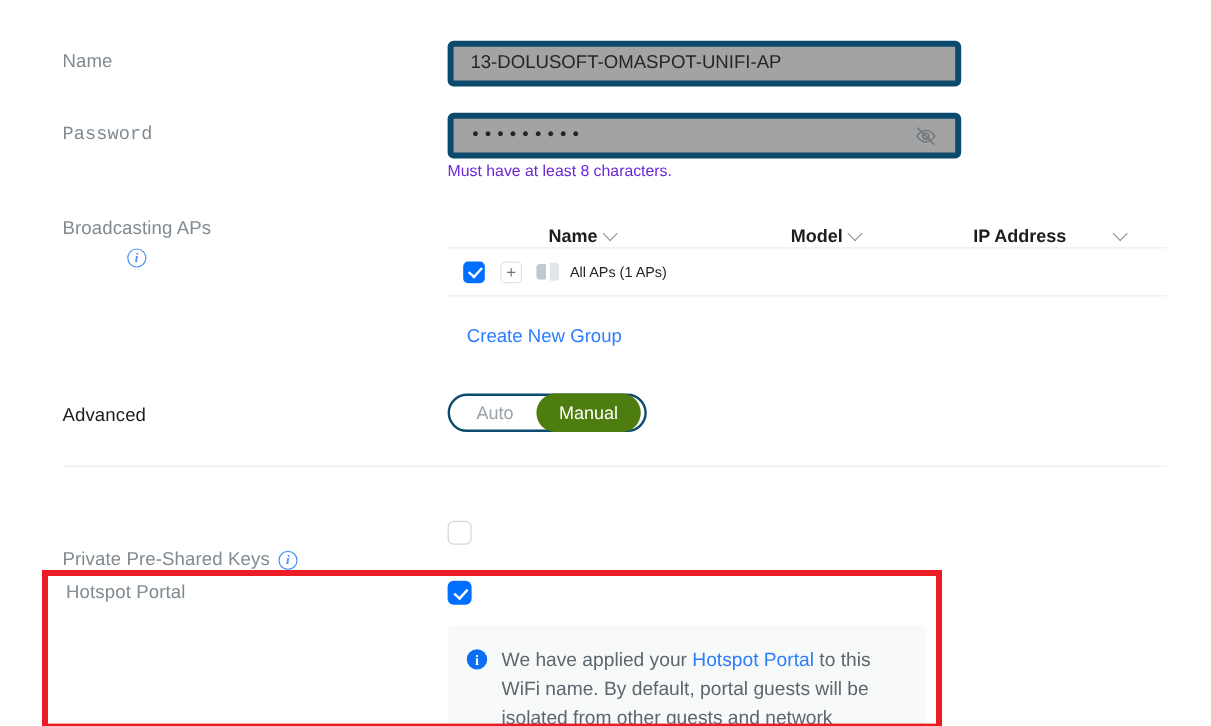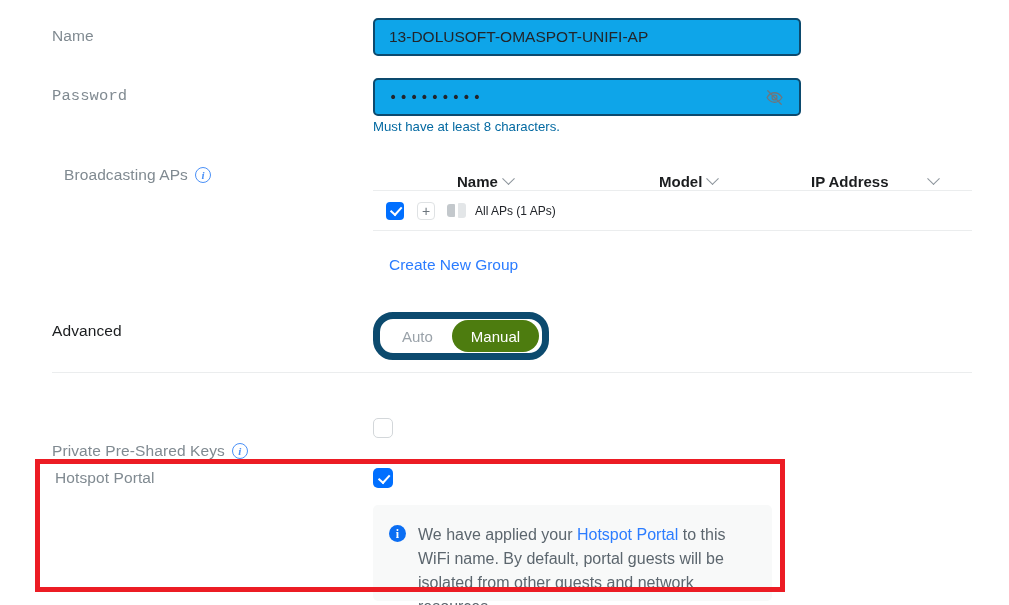--- a/index.html
+++ b/index.html
@@ -7,21 +7,21 @@
     margin: 0; padding: 0;
     background: #ffffff;
   }
   body {
     width: 1009px; height: 605px;
     position: relative; overflow: hidden;
     font-family: "Liberation Sans", sans-serif;
     -webkit-font-smoothing: antialiased;
   }
 
-  .stage { position: absolute; inset: 0; }
+  .stage { position: absolute; inset: 0; margin-top: 16px; }
 
   
   .field-label {
     position: absolute;
     color: #808a91;
     font-size: 15.5px;
     letter-spacing: 0.1px;
     white-space: nowrap;
     display: flex; align-items: center; gap: 7px;
   }
@@ -34,42 +34,42 @@
     display: inline-flex; align-items: center; justify-content: center;
     color: #4a90f7; font-size: 11px; line-height: 1;
     font-family: "Liberation Serif", serif;
     font-style: italic; font-weight: bold;
     flex: none;
   }
 
   
   .textbox {
     position: absolute;
-    background: #0ea5e9;
-    border: 2px solid #0c4a6e;
+    background: #a3a3a3;
+    border: 5px solid #0c4a6e;
     border-radius: 5px;
     display: flex; align-items: center;
     padding: 0 14px;
     font-size: 15.5px;
     color: #22252a;
   }
   .textbox .val { flex: 1 1 auto; white-space: nowrap; overflow: hidden; }
   .pw-dots {
     font-size: 14px; letter-spacing: 2.2px;
     color: #22252a; font-family: "DejaVu Sans", sans-serif;
   }
   .eye-btn {
     width: 22px; height: 22px; flex: none;
     display: flex; align-items: center; justify-content: center;
     cursor: pointer;
   }
   .helper {
     position: absolute;
     font-size: 13.2px;
-    color: #0369a1;
+    color: #6d28d9;
   }
 
   
   .ap-table { position: absolute; }
   .ap-head {
     display: flex; align-items: flex-end;
     height: 30px;
     font-size: 15px; font-weight: bold; color: #1b1d1f;
   }
   .ap-head .col { display: flex; align-items: center; gap: 6px; }
@@ -129,22 +129,22 @@
   }
 
   .link {
     position: absolute;
     color: #2b7cff; font-size: 15.5px; cursor: pointer;
   }
 
   
   .seg {
     position: absolute;
-    height: 48px; border-radius: 20px;
-    border: 7px solid #0c4a6e; background: #fff;
+    height: 32px; border-radius: 20px;
+    border: 2px solid #0c4a6e; background: #fff;
     display: flex; align-items: center;
     padding: 3px;
   }
   .seg .opt {
     height: 32px; border-radius: 16px;
     display: flex; align-items: center; justify-content: center;
     padding: 0 19px; font-size: 15px; cursor: pointer;
     color: #9aa2a9;
   }
   .seg .opt.active { background: #4d7c0f; color: #fff; font-weight: normal; }
@@ -200,21 +200,21 @@
       <svg width="19" height="19" viewBox="0 0 24 24" fill="none" stroke="#6e767d" stroke-width="1.6" stroke-linecap="round" stroke-linejoin="round">
         <path d="M2.6 12s3.6-6 9.4-6 9.4 6 9.4 6-3.6 6-9.4 6-9.4-6-9.4-6z"></path>
         <circle cx="12" cy="12" r="3.1"></circle>
         <line x1="3.5" y1="3.5" x2="20.5" y2="20.5"></line>
       </svg>
     </span>
   </div>
 
   <div class="helper" style="left:373px; top:119px;">Must have at least 8 characters.</div>
 
-  <div class="field-label" style="left:64px; top:166px;">
+  <div class="field-label" style="left:52px; top:166px;flex-direction:column;">
     <span>Broadcasting APs</span>
     <span class="info-circle">i</span>
   </div>
 
   <div class="ap-table" style="left:373px; top:160px; width:599px;">
 
     <div class="ap-head">
       <div class="col" style="width:286px; justify-content:flex-start; padding-left:84px;">
         <span>Name</span>
         <i class="chev"></i>

